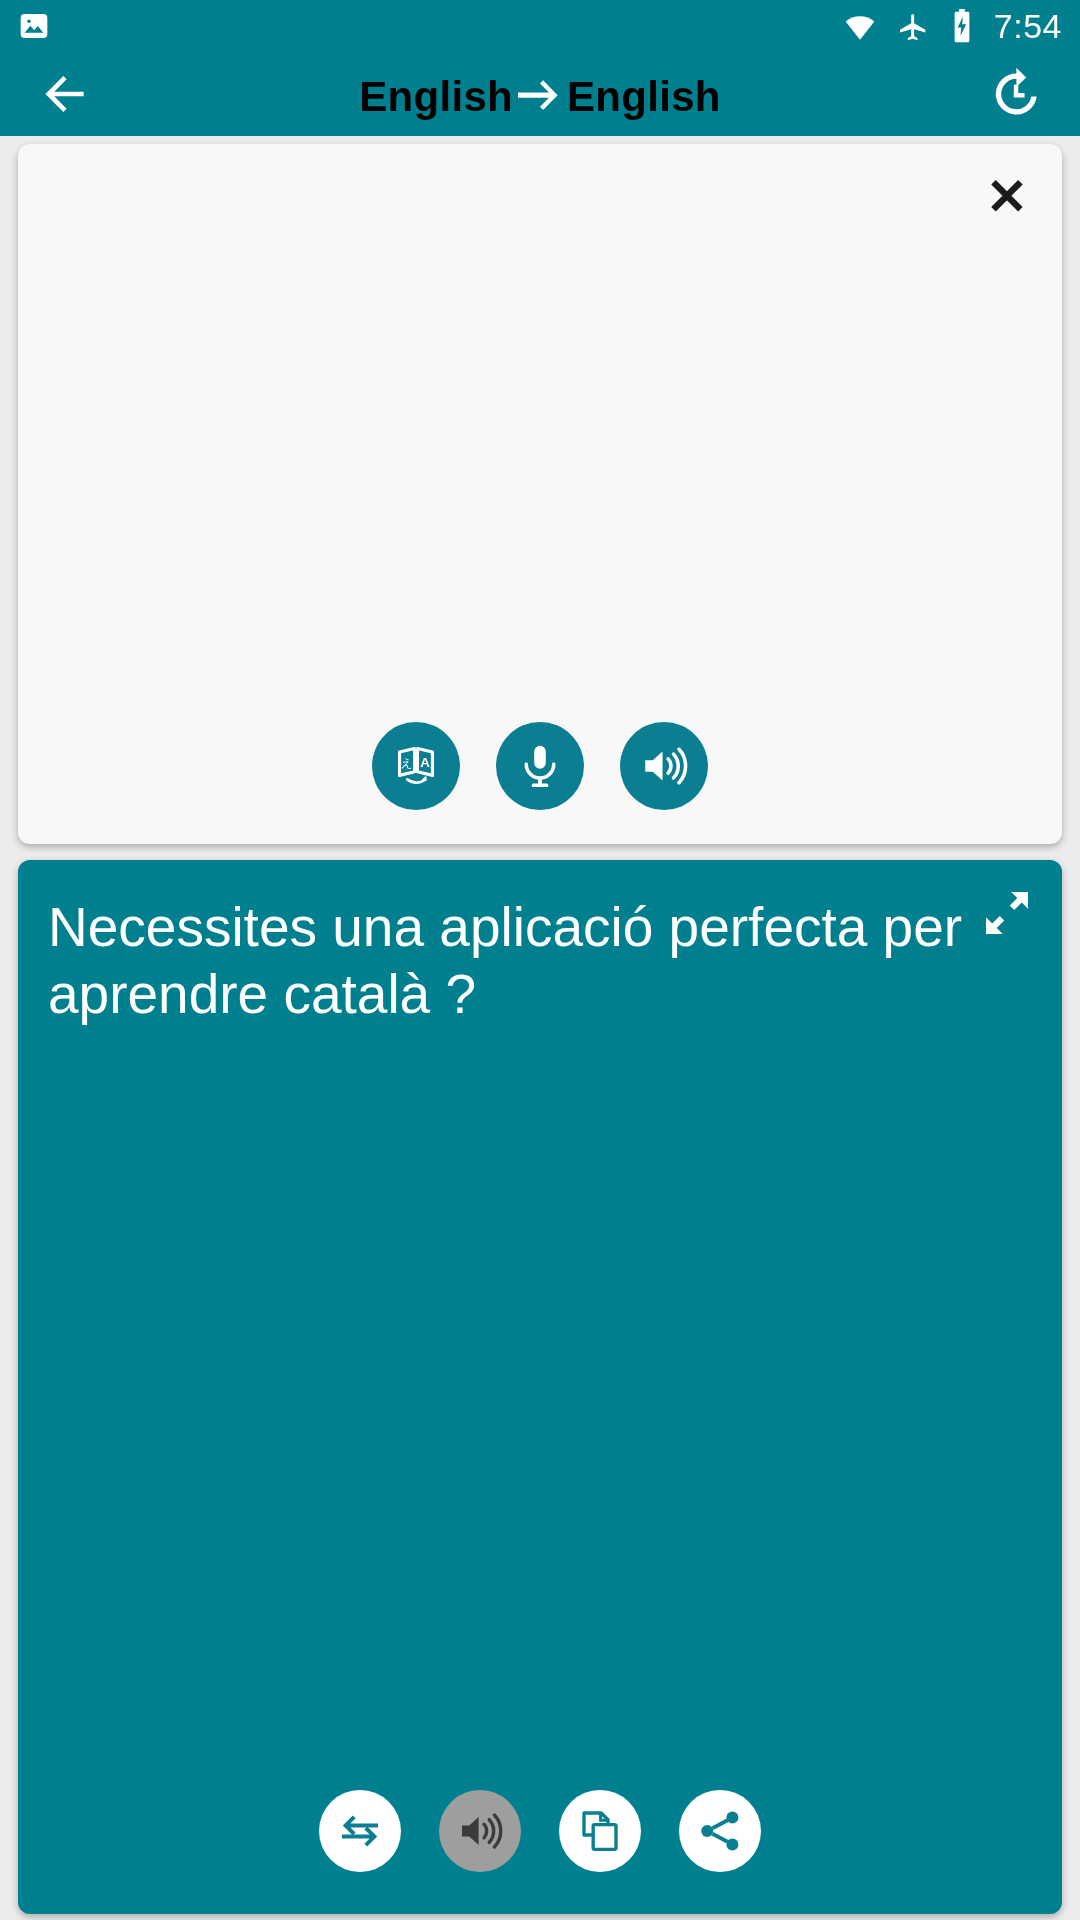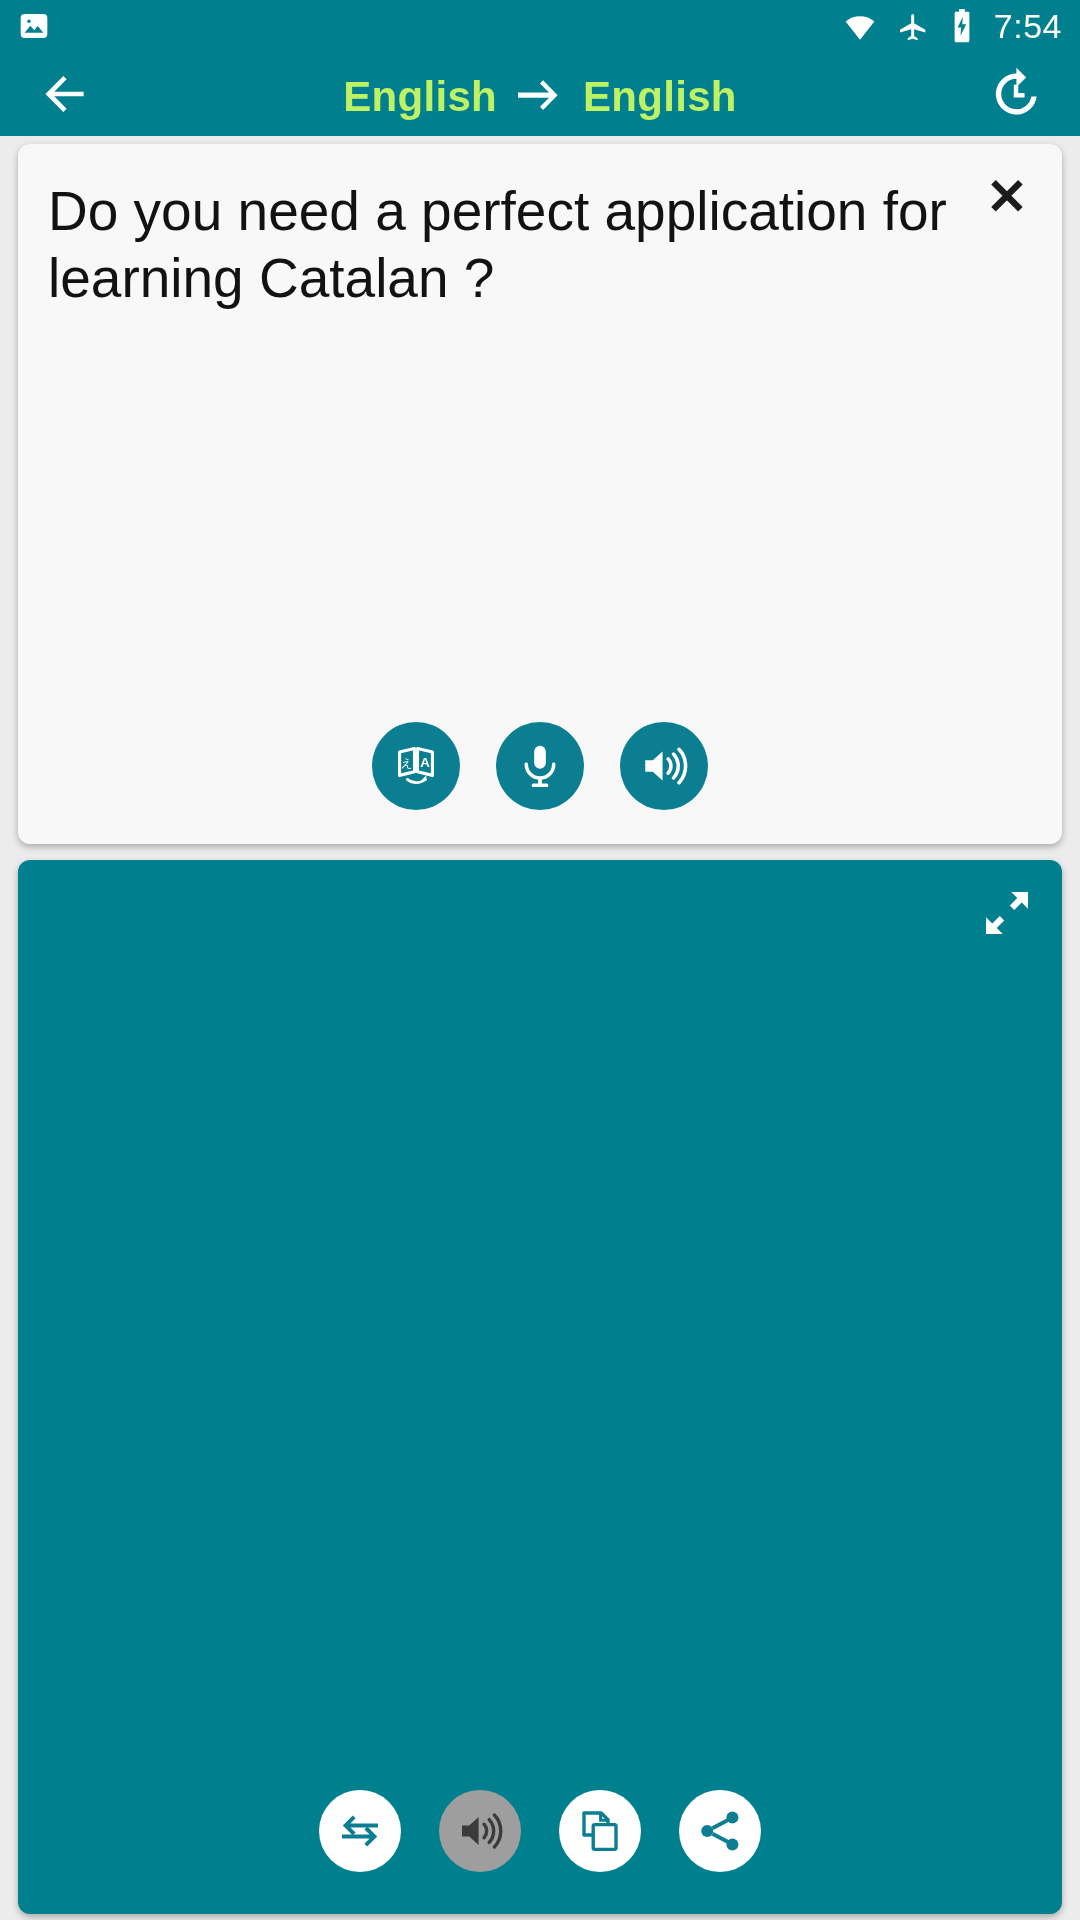--- a/index.html
+++ b/index.html
@@ -53,29 +53,28 @@
     display: flex;
     align-items: center;
     padding: 0 28px;
     flex: 0 0 auto;
     position: relative;
   }
   .appbar-title {
     position: absolute;
     left: 0; right: 0;
     text-align: center;
-    color: #bef264;
+    color: #000000;
     font-size: 42px;
     font-weight: bold;
     letter-spacing: 0.3px;
     pointer-events: none;
     display: flex;
     align-items: center;
     justify-content: center;
-    gap: 16px;
     margin-top: 6px;
   }
   .appbar-title .lang { display: inline-block; }
   .icon-btn {
     width: 74px; height: 74px;
     display: flex; align-items: center; justify-content: center;
     background: transparent; border: none; cursor: pointer;
     position: relative; z-index: 2;
   }
   .icon-btn.right { margin-left: auto; }
@@ -239,21 +238,20 @@
     </button>
   </div>
 
   <div class="content">
 
     <div class="card card-source">
       <button class="corner-btn">
         <span class="close-x">✕</span>
       </button>
 
-      <div class="source-text">Do you need a perfect application for learning Catalan ?</div>
 
       <div class="btn-row source-row">
         <button class="fab fab-teal">
           <span>
             <svg width="50" height="50" viewBox="0 0 24 24">
               <path d="M11.3 3.6 4.1 5.3v11.2l7.2-1.7z" fill="none" stroke="#ffffff" stroke-width="1.5" stroke-linejoin="round"></path>
               <path d="M12.7 3.6 19.9 5.3v11.2l-7.2-1.7z" fill="none" stroke="#ffffff" stroke-width="1.5" stroke-linejoin="round"></path>
               <text x="7.6" y="12.3" font-size="5.6" fill="#ffffff" font-family="DejaVu Sans, sans-serif" text-anchor="middle">え</text>
               <text x="16.3" y="12.6" font-size="6.4" fill="#ffffff" font-family="Liberation Sans, sans-serif" text-anchor="middle" font-weight="bold">A</text>
               <path d="M7.8 18.4c2.6 2.1 6 2.1 8.6.1" fill="none" stroke="#ffffff" stroke-width="1.3" stroke-linecap="round"></path>
@@ -289,20 +287,21 @@
     <div class="card card-target">
       <button class="corner-btn">
         <span>
           <svg width="56" height="56" viewBox="0 0 24 24">
             <path d="M21 3h-7.2l2.6 2.6-3.2 3.2 1.9 1.9 3.2-3.2L21 10.2z" fill="#ffffff"></path>
             <path d="M3 21h7.2l-2.6-2.6 3.2-3.2-1.9-1.9-3.2 3.2L3 13.8z" fill="#ffffff"></path>
           </svg>
         </span>
       </button>
 
+      <div class="target-text">Necessites una aplicació perfecta per aprendre català ?</div>
 
       <div class="btn-row target-row">
         <button class="fab fab-sm fab-white">
           <span>
             <svg width="48" height="48" viewBox="0 0 24 24">
               <path d="M21 8.2H7.2l2.6-2.6L8.4 4.2 3.4 9.2l5 5 1.4-1.4-2.6-2.6H21z" fill="#0b7f91"></path>
               <path d="M3 15.8h13.8l-2.6 2.6 1.4 1.4 5-5-5-5-1.4 1.4 2.6 2.6H3z" fill="#0b7f91"></path>
             </svg>
           </span>
         </button>

